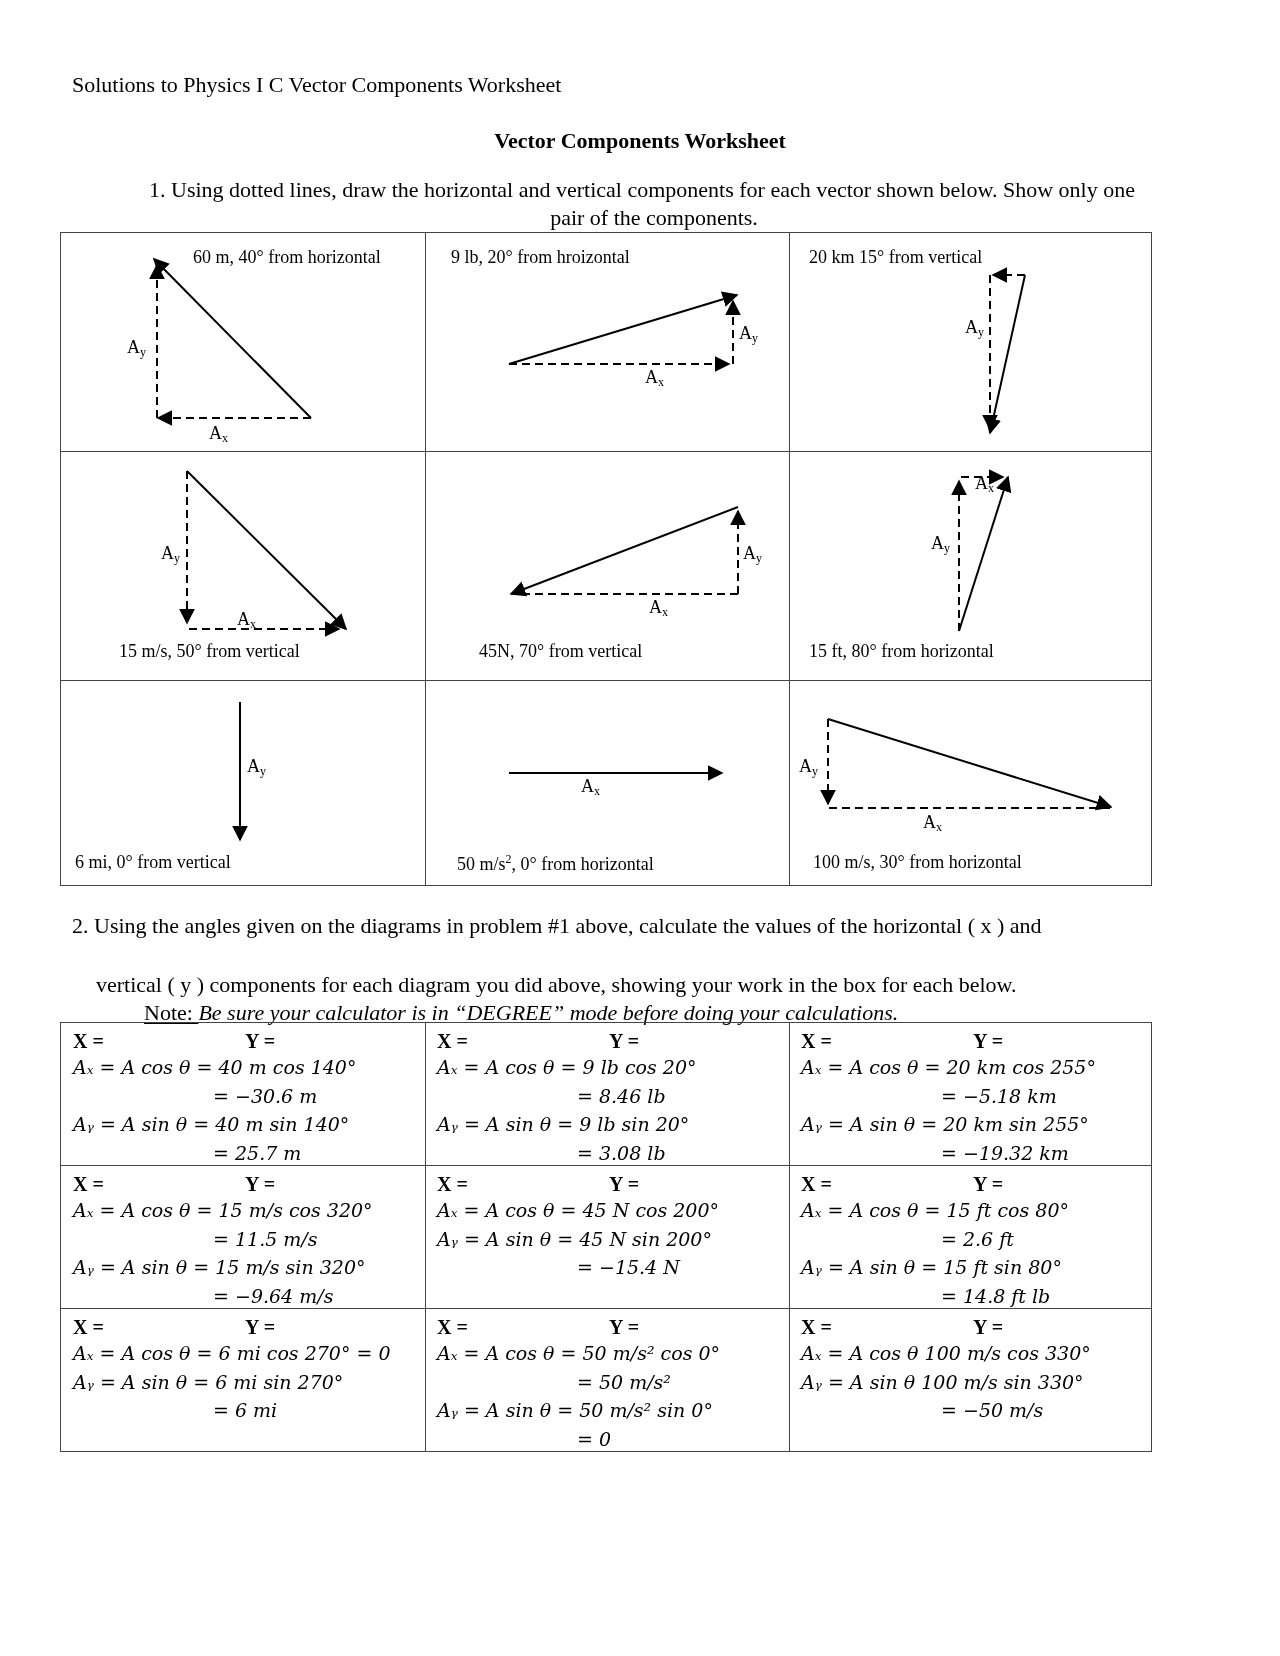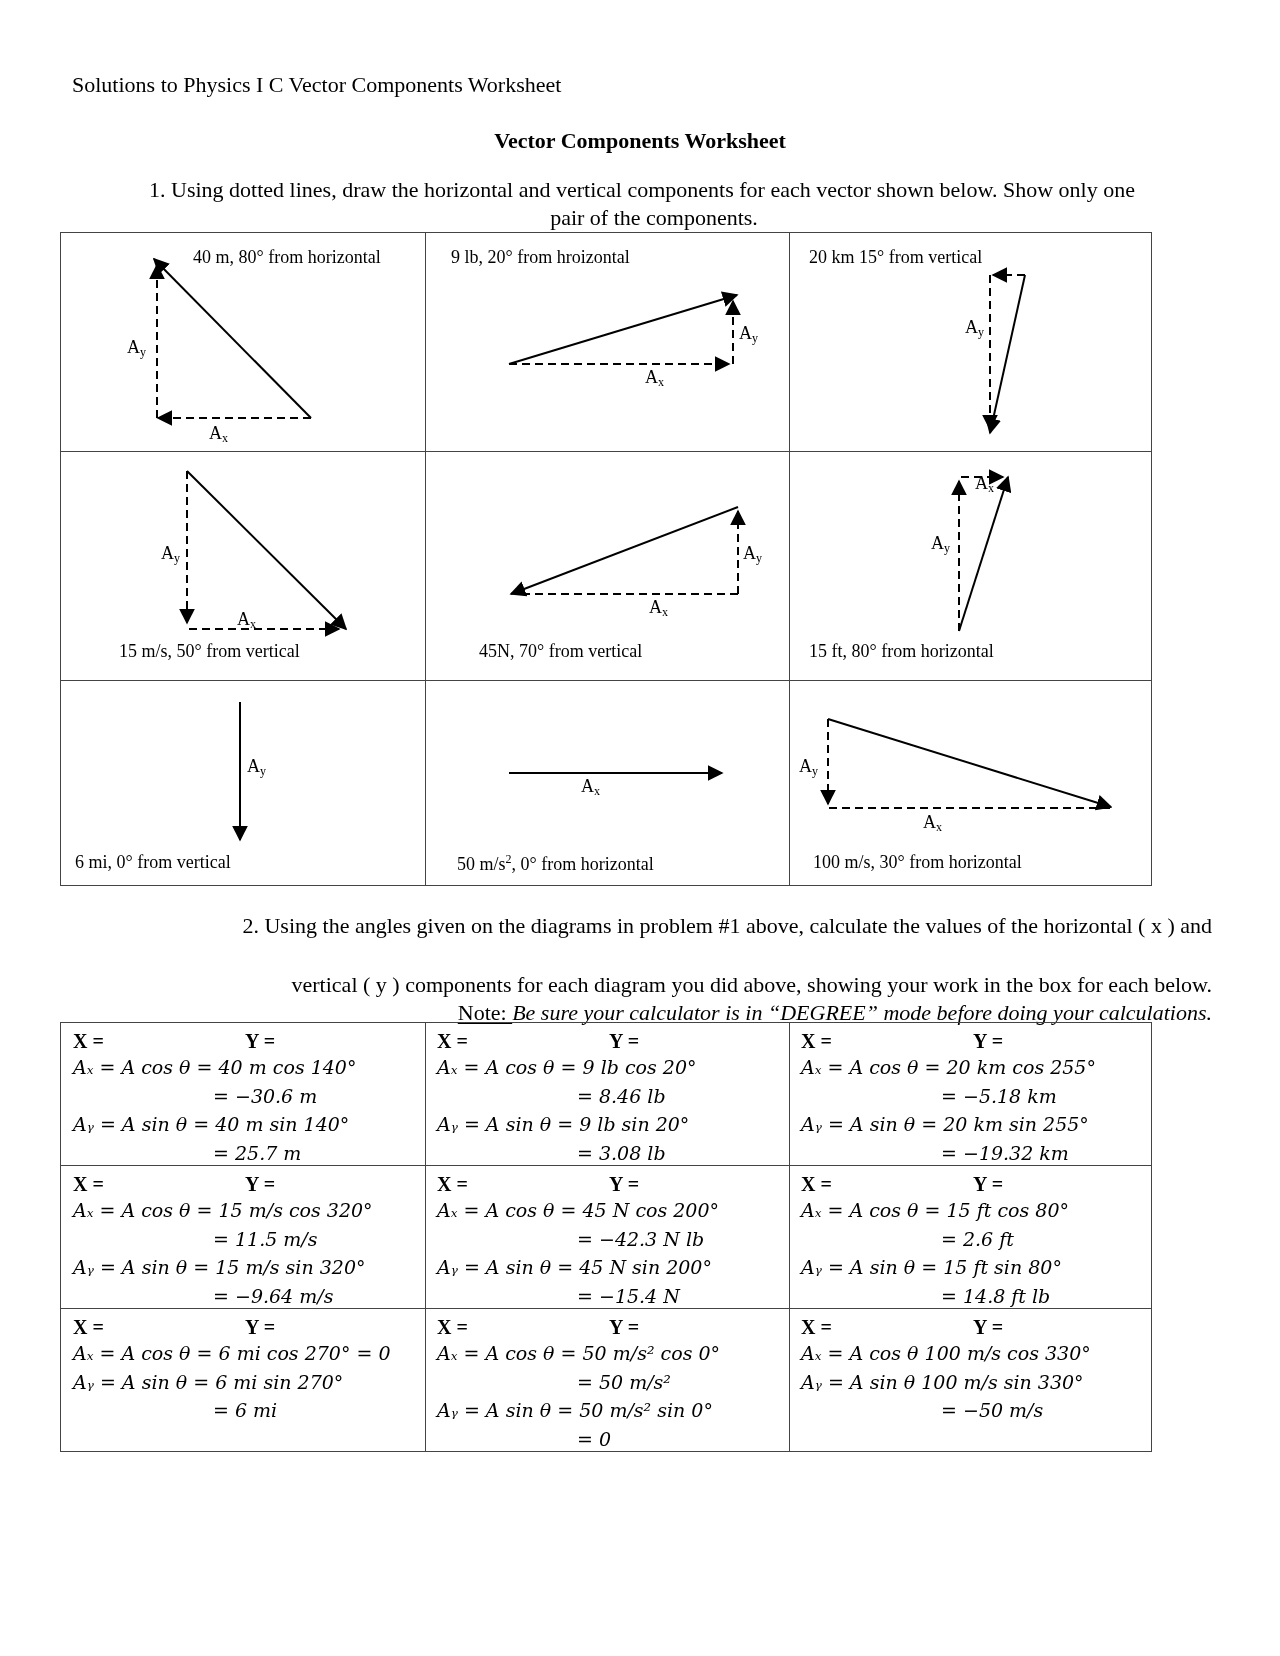--- a/index.html
+++ b/index.html
@@ -13,21 +13,21 @@
 
   .grid1 { left: 60px; top: 232px; width: 1092px; height: 654px; border: 1.5px solid #444; box-sizing: border-box; }
   .g1-vline { position: absolute; top: 0; bottom: 0; width: 0; border-left: 1.5px solid #444; }
   .g1-hline { position: absolute; left: 0; right: 0; height: 0; border-top: 1.5px solid #444; }
   .cell { position: absolute; }
   .cell svg { position: absolute; left: 0; top: 0; overflow: visible; }
   .lbl { position: absolute; font-size: 18px; white-space: nowrap; }
   .sub { font-size: 12px; vertical-align: -3px; }
   .sup { font-size: 12px; vertical-align: 7px; }
 
-  .q2 { left: 72px; top: 912px; width: 1140px; font-size: 22px; line-height: 28px; text-align: right; }
+  .q2 { left: 72px; top: 912px; width: 1140px; font-size: 22px; line-height: 28px; }
   .q2 .l2 { padding-left: 24px; margin-top: 31px; }
   .q2 .note { padding-left: 72px; font-weight: normal; }
   .q2 .note .nlabel { text-decoration: underline; }
   .q2 .note .ntext { font-style: italic; }
 
   .grid2 { left: 60px; top: 1022px; width: 1092px; height: 430px; border: 1.5px solid #444; box-sizing: border-box; }
   .calc { position: absolute; padding: 4px 0 0 12px; box-sizing: border-box; font-size: 22px; line-height: 28.5px; }
   .calc .hdr { font-weight: bold; font-size: 20px; height: 26px; position: relative; }
   .calc .hdr .y { position: absolute; left: 172px; }
   .calc .line { white-space: nowrap; font-family: "DejaVu Serif", serif; font-size: 19px; height: 28.5px; }
@@ -53,21 +53,21 @@
   <div class="l2">pair of the components.</div>
 </div>
 
 <div class="abs grid1">
   <div class="g1-vline" style="left:364px"></div>
   <div class="g1-vline" style="left:728px"></div>
   <div class="g1-hline" style="top:218px"></div>
   <div class="g1-hline" style="top:447px"></div>
 
   <div class="cell" style="left:0;top:0;width:364px;height:218px">
-    <div class="lbl" style="left:132px;top:14px">40 m, 80° from horizontal</div>
+    <div class="lbl" style="left:132px;top:14px">60 m, 40° from horizontal</div>
     <svg width="364" height="218">
       <line x1="250" y1="185" x2="93" y2="26" stroke="#000" stroke-width="2" marker-end="url(#ah)"></line>
       <line x1="250" y1="185" x2="97" y2="185" stroke="#000" stroke-width="2" stroke-dasharray="8,5" marker-end="url(#ah)"></line>
       <line x1="96" y1="185" x2="96" y2="32" stroke="#000" stroke-width="2" stroke-dasharray="8,5" marker-end="url(#ah)"></line>
     </svg>
     <div class="lbl" style="left:66px;top:104px"><span>A</span><span class="sub">y</span></div>
     <div class="lbl" style="left:148px;top:190px"><span>A</span><span class="sub">x</span></div>
   </div>
 
   <div class="cell" style="left:364px;top:0;width:364px;height:218px">
@@ -189,21 +189,20 @@
   <div class="calc" style="left:0;top:143px;width:364px;height:142px">
     <div class="hdr"><span>X =</span><span class="y">Y =</span></div>
     <div class="line m">Aₓ = A cos θ = 15  m/s cos 320°</div>
     <div class="line m indent">= 11.5 m/s</div>
     <div class="line m">Aᵧ = A sin θ = 15 m/s sin 320°</div>
     <div class="line m indent">= −9.64  m/s</div>
   </div>
   <div class="calc" style="left:364px;top:143px;width:364px;height:142px">
     <div class="hdr"><span>X =</span><span class="y">Y =</span></div>
     <div class="line m">Aₓ = A cos θ = 45 N cos 200°</div>
-    <div class="line m indent">= −42.3 N lb</div>
     <div class="line m">Aᵧ = A sin θ = 45 N sin 200°</div>
     <div class="line m indent">= −15.4 N</div>
   </div>
   <div class="calc" style="left:728px;top:143px;width:364px;height:142px">
     <div class="hdr"><span>X =</span><span class="y">Y =</span></div>
     <div class="line m">Aₓ = A cos θ = 15 ft cos 80°</div>
     <div class="line m indent">= 2.6 ft</div>
     <div class="line m">Aᵧ = A sin θ = 15 ft sin 80°</div>
     <div class="line m indent">= 14.8 ft lb</div>
   </div>

